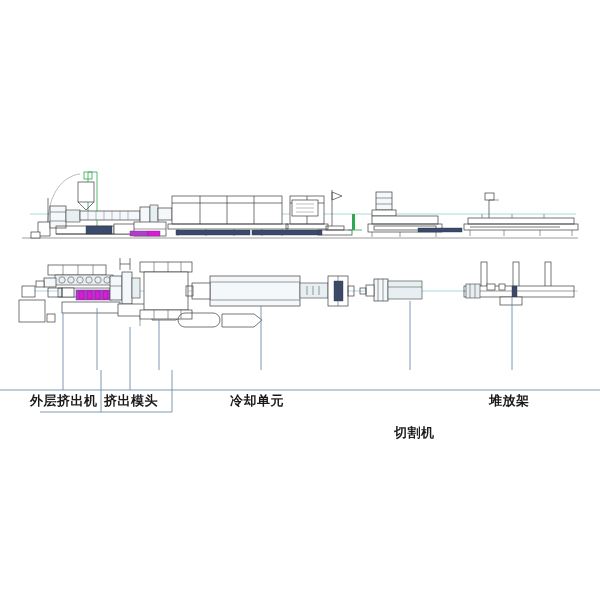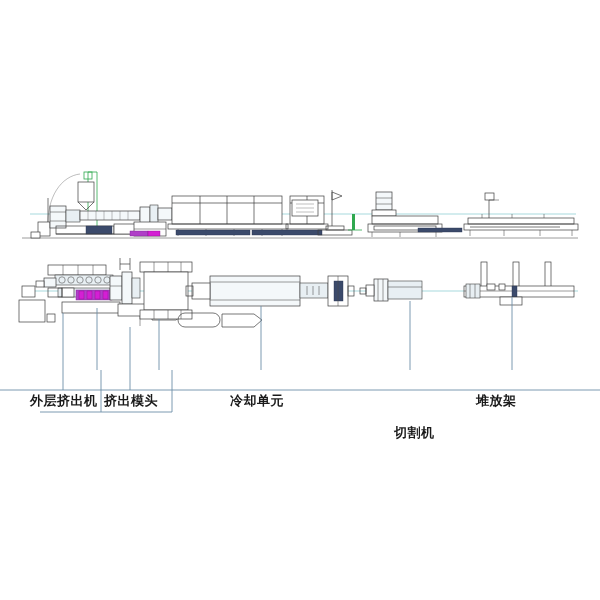--- a/index.html
+++ b/index.html
@@ -350,15 +350,15 @@
   </svg>
 
   <div class="lbl" style="left:30px;top:392px;">外层挤出机</div>
 
   <div class="lbl" style="left:104px;top:392px;">挤出模头</div>
 
   <div class="lbl" style="left:230px;top:392px;">冷却单元</div>
 
   <div class="lbl" style="left:394px;top:392px;margin-top:32px;">切割机</div>
 
-  <div class="lbl" style="left:476px;top:392px;">堆放架</div>
+  <div class="lbl" style="left:489px;top:392px;">堆放架</div>
 
 </div>
 
 </body></html>

